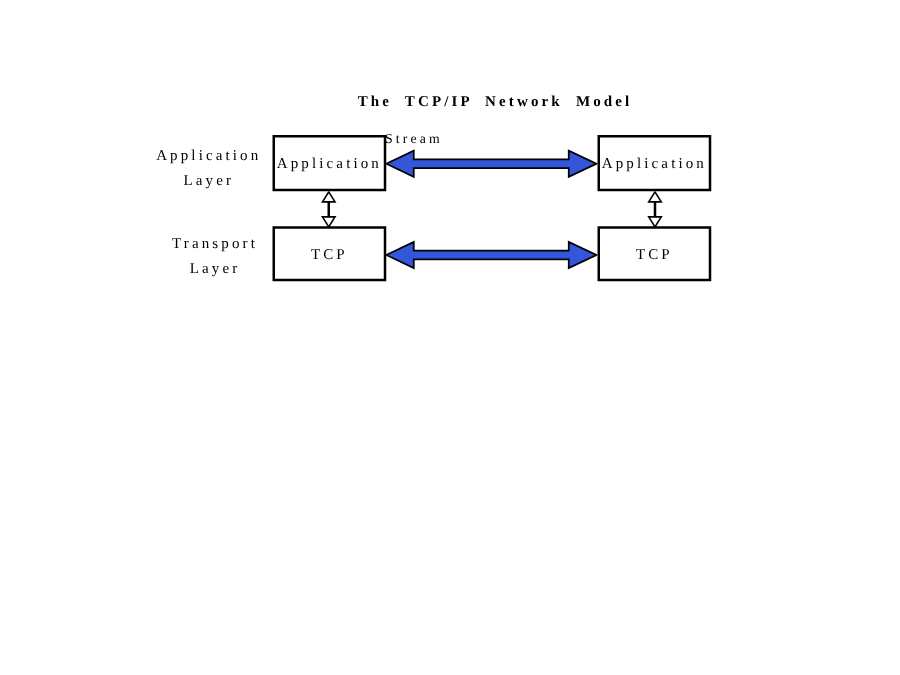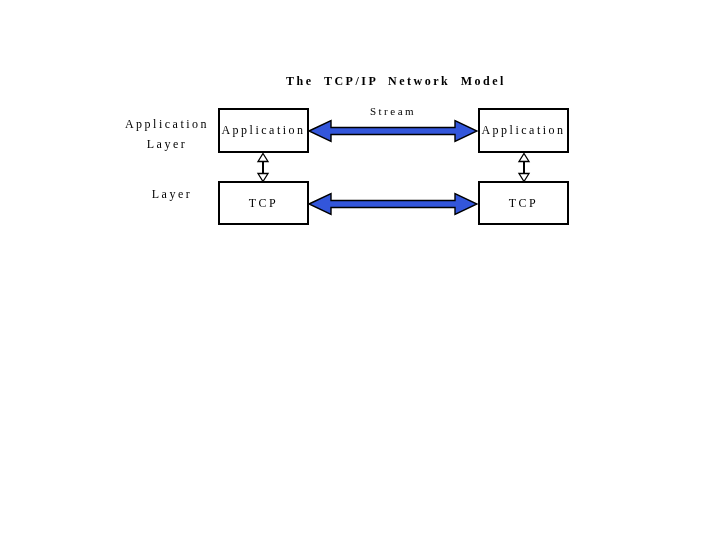--- a/index.html
+++ b/index.html
@@ -58,21 +58,21 @@
   .h-arrow {
     position: absolute;
     width: 170px;
     height: 24px;
   }
   .h-arrow.stream  { left: 308px; top: 119px; }
   .h-arrow.segment { left: 308px; top: 192px; }
   .arrow-label {
     position: absolute;
     width: 170px;
-    text-align: center;
+    text-align: left;
     font-size: 11px;
     letter-spacing: 2.5px;
     word-spacing: 4px;
     white-space: nowrap;
   }
   .arrow-label.stream  { left: 308px; top: 105px; }
   .arrow-label.segment { left: 306px; top: 182px; }
   .v-arrow {
     position: absolute;
     width: 14px;
@@ -87,20 +87,21 @@
 <div class="canvas">
 
   <div class="title">The TCP/IP Network Model</div>
 
   <div class="layer-label application">
     <div>Application</div>
     <div>Layer</div>
   </div>
 
   <div class="layer-label transport">
+    <div>Transport</div>
     <div>Layer</div>
   </div>
 
   <div class="node-box box-app-left">
     <span>Application</span>
   </div>
 
   <div class="node-box box-app-right">
     <span>Application</span>
   </div>

